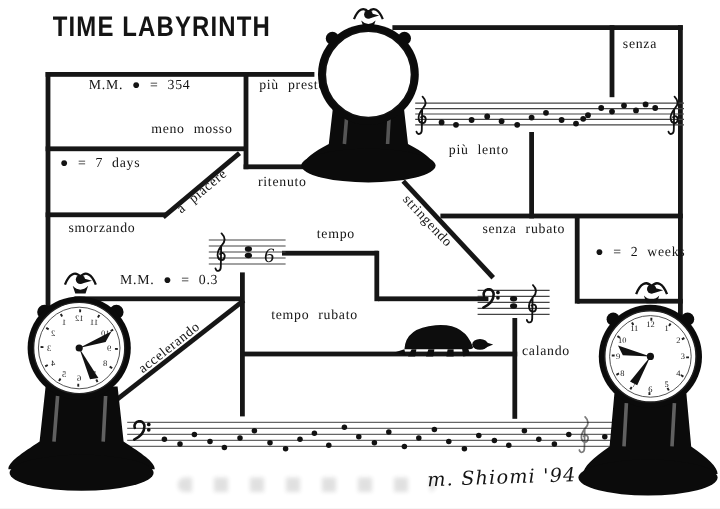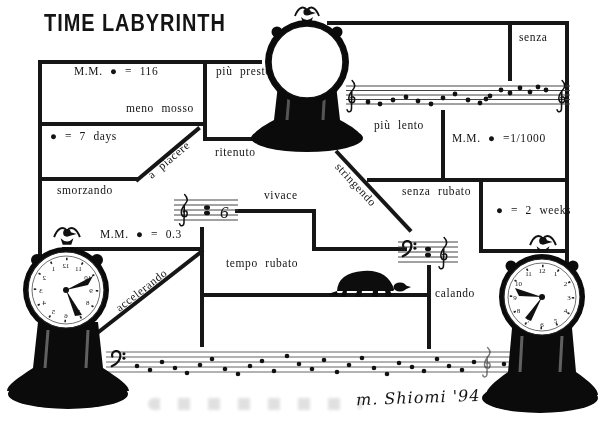--- a/index.html
+++ b/index.html
@@ -45,36 +45,35 @@
   <div class="wall" style="left:441px;top:110px;width:4px;height:72px"></div>
   <div class="wall" style="left:312px;top:209px;width:4px;height:42px"></div>
   <div class="wall" style="left:200px;top:227px;width:4px;height:120px"></div>
   <div class="wall" style="left:427px;top:265px;width:4px;height:84px"></div>
   <div class="wall" style="left:479px;top:180px;width:4px;height:73px"></div>
 
   <div class="dwall" style="left:136px;top:179px;width:83px;transform:rotate(-40deg)"></div>
   <div class="dwall" style="left:336px;top:149px;width:110px;transform:rotate(47deg)"></div>
   <div class="dwall" style="left:96px;top:332px;width:136px;transform:rotate(-38deg)"></div>
 
-  <span class="lbl" style="left:74px;top:66px">M.M. ● = 116</span>
+  <span class="lbl" style="left:74px;top:66px">M.M. ● = 354</span>
   <span class="lbl" style="left:216px;top:66px">più presto</span>
   <span class="lbl" style="left:126px;top:103px">meno mosso</span>
   <span class="lbl" style="left:50px;top:131px">● = 7 days</span>
   <span class="lbl rot" style="left:146px;top:172px;transform:rotate(-40deg)">a piacere</span>
   <span class="lbl" style="left:57px;top:185px">smorzando</span>
   <span class="lbl" style="left:215px;top:147px">ritenuto</span>
-  <span class="lbl" style="left:264px;top:190px">vivace</span>
+  <span class="lbl" style="left:264px;top:190px">tempo</span>
   <span class="lbl" style="left:100px;top:229px">M.M. ● = 0.3</span>
   <span class="lbl rot" style="left:114px;top:305px;transform:rotate(-38deg)">accelerando</span>
   <span class="lbl" style="left:226px;top:258px">tempo rubato</span>
   <span class="lbl" style="left:435px;top:288px">calando</span>
   <span class="lbl rot" style="left:341px;top:161px;transform:rotate(47deg)">stringendo</span>
   <span class="lbl" style="left:402px;top:186px">senza rubato</span>
   <span class="lbl" style="left:496px;top:205px">● = 2 weeks</span>
-  <span class="lbl" style="left:452px;top:133px">M.M. ● =1/1000</span>
   <span class="lbl" style="left:519px;top:32px">senza</span>
   <span class="lbl" style="left:374px;top:120px">più lento</span>
 
   <svg width="0" height="0">
     <defs>
       <symbol id="clef-treble" viewBox="0 0 22 60">
         <path d="M12 4 C17 9 17 15 12 20 C8 25 6 29 7 34 C8 40 15 41 16 35 C17 30 12 28 10 31 M11.5 20 L11 48 C11 54 5 55 4 50" fill="none" stroke="#111" stroke-width="2.4" stroke-linecap="round"></path>
       </symbol>
       <symbol id="clef-bass" viewBox="0 0 20 22">
         <path d="M2 18 C8.5 15 11.5 11 11.5 6 A4.6 4.6 0 1 0 2.6 7.2" fill="none" stroke="#111" stroke-width="2.4" stroke-linecap="round"></path>

